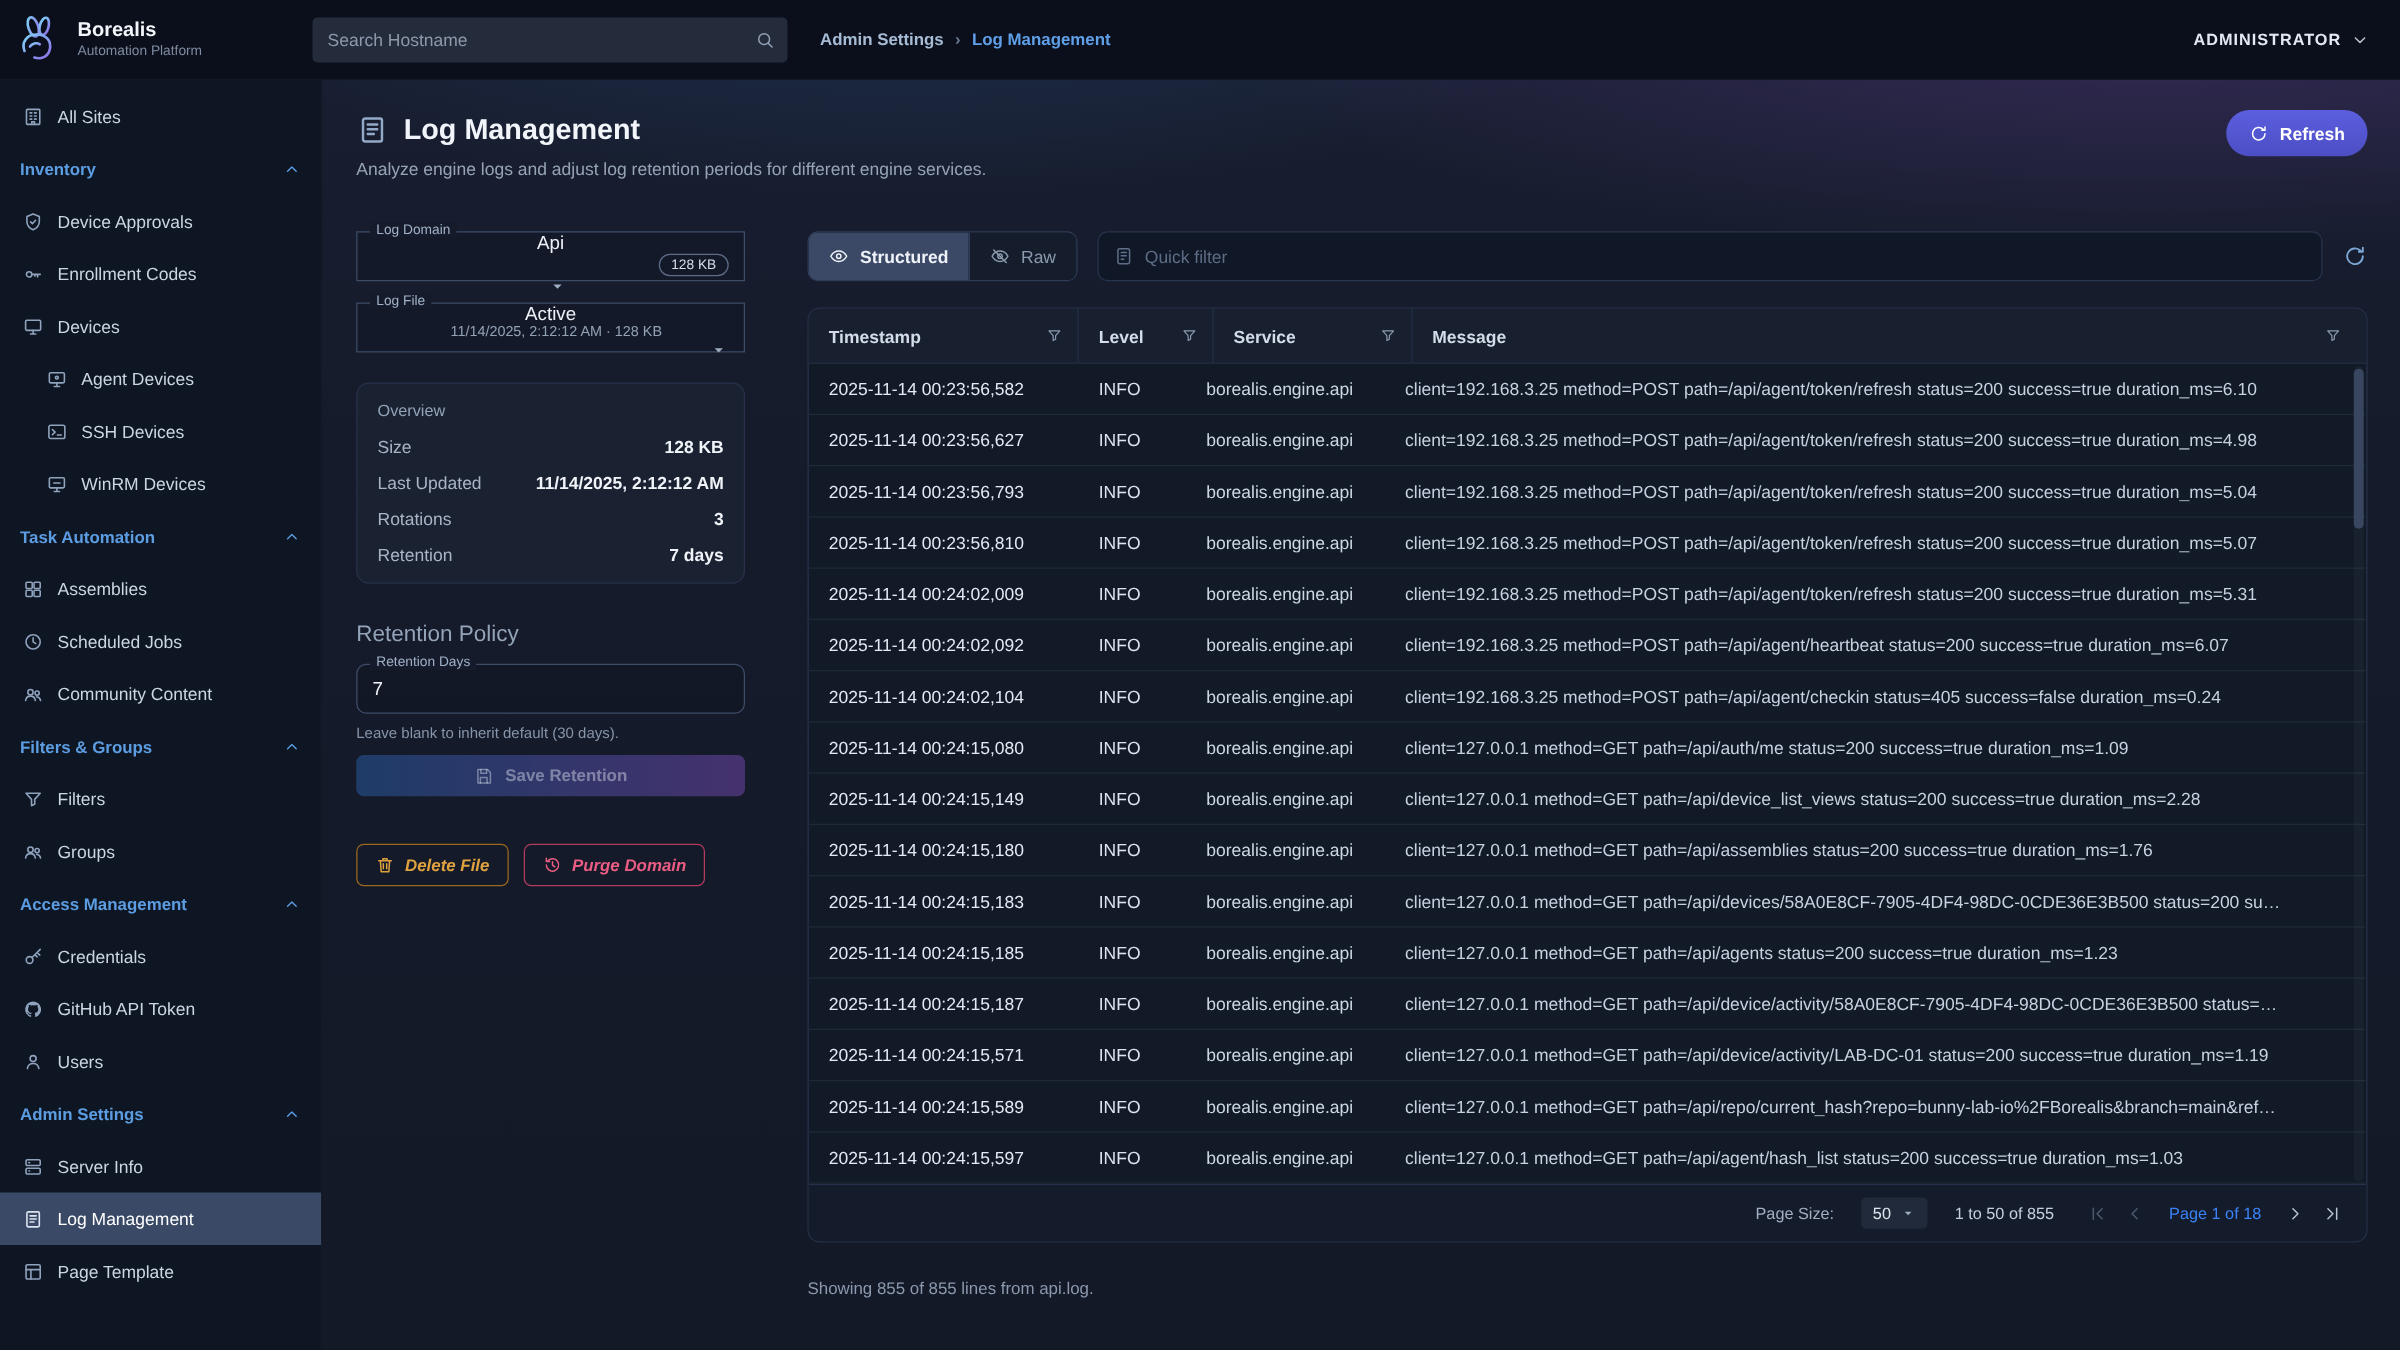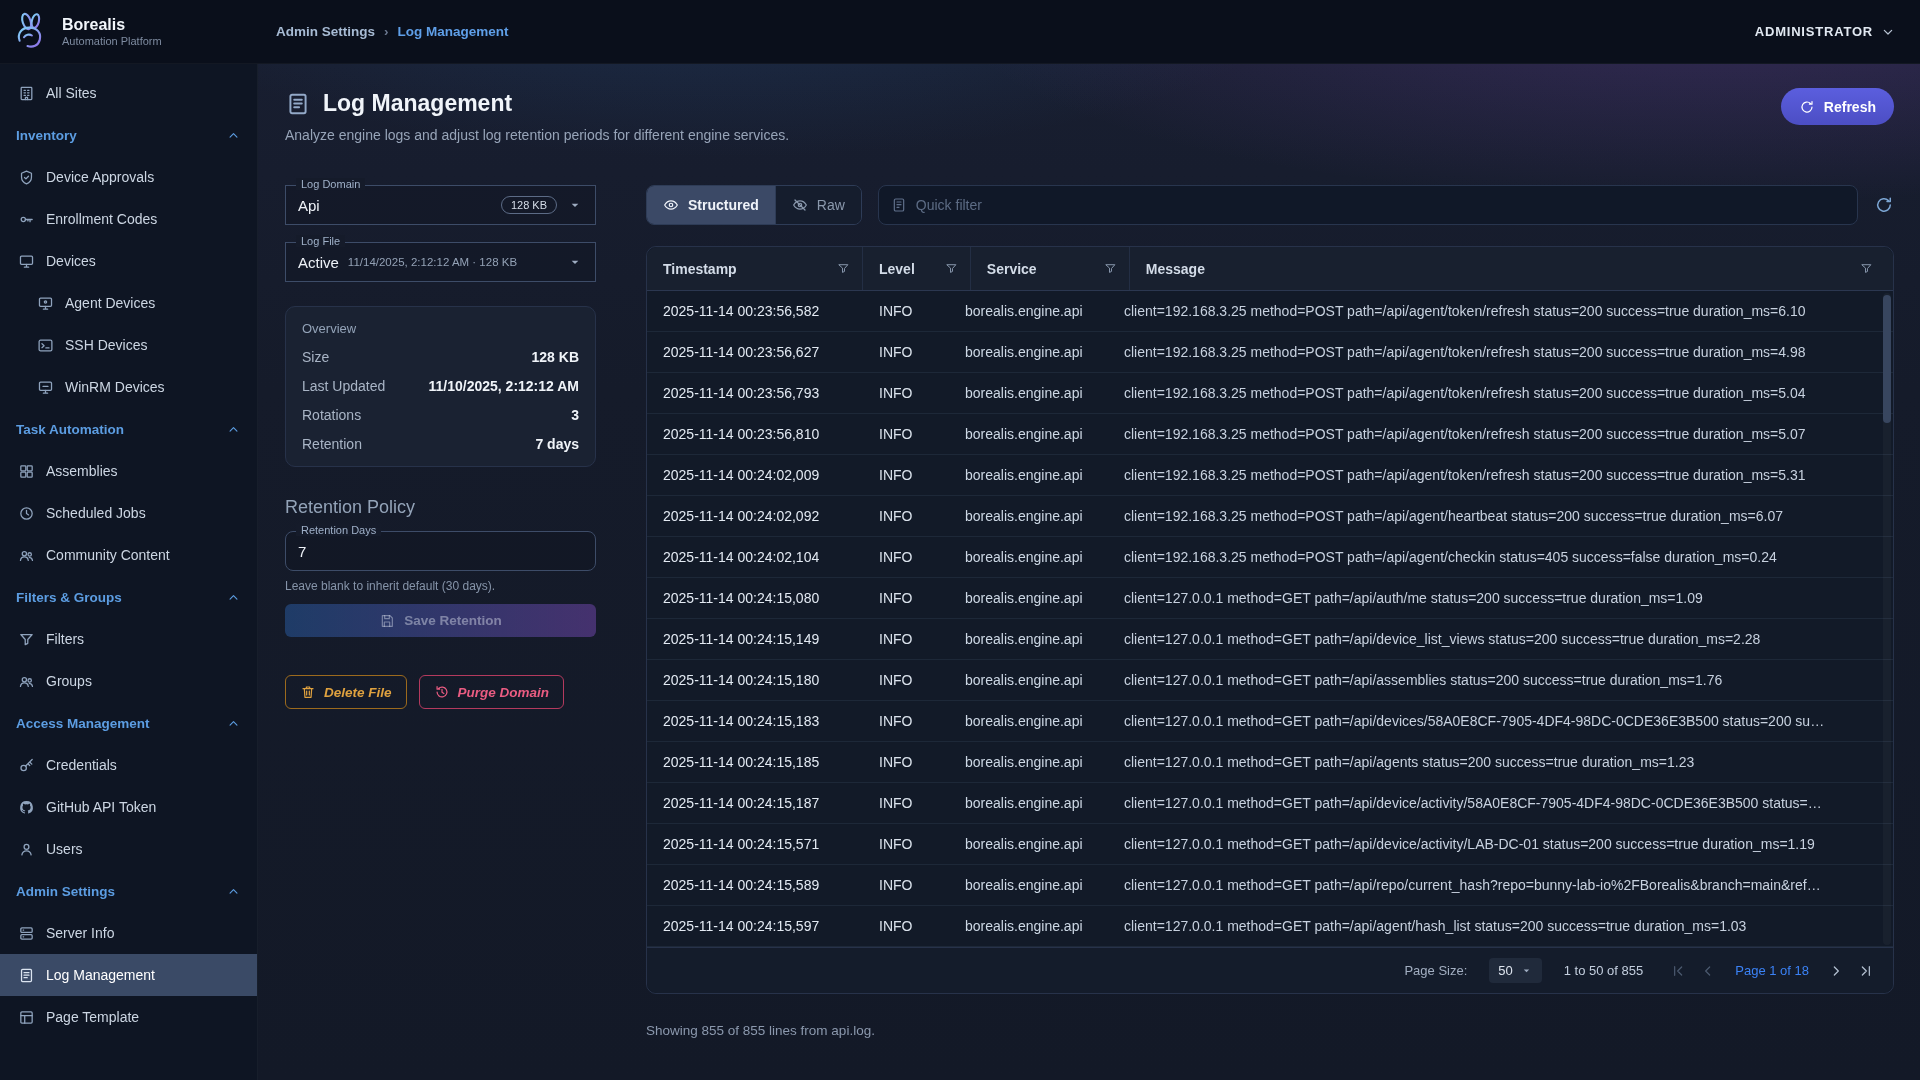--- a/index.html
+++ b/index.html
@@ -57,21 +57,21 @@
   .title-row .icw { color: #93a9c8; }
   .page-title { font-size: 23px; font-weight: 700; color: #f1f5fa; }
   .page-subtitle { margin-top: 10px; font-size: 14px; color: #97a4b8; }
   .refresh-btn { position: absolute; top: 24px; right: 0; height: 37px; padding: 0 18px; border-radius: 19px; border: none; display: flex; align-items: center; gap: 9px; background: linear-gradient(180deg, #5b5ede, #4c4ec4); color: #ffffff; font-size: 14px; font-weight: 600; cursor: pointer; font-family: inherit; }
   .refresh-btn .icw { color: #ffffff; }
 
   .content { display: flex; gap: 50px; margin-top: 26px; flex: 1; min-height: 0; }
 
   
   .controls-col { width: 311px; flex: 0 0 311px; }
-  .sel { position: relative; height: 40px; border: 1px solid #3d4c68; border-radius: 0; display: flex; align-items: center; padding: 0 12px; cursor: pointer; background: rgba(10,16,28,0.25); }
+  .sel { position: relative; height: 40px; border: 1px solid #3d4c68; border-radius: 0; display: flex; align-items: center; padding: 0 12px; cursor: pointer; background: rgba(10,16,28,0.25); flex-direction: column; }
   .sel-label { position: absolute; top: -8px; left: 10px; font-size: 11px; color: #9fb0c8; background: #151b2a; padding: 0 5px; }
   .sel-value { font-size: 15px; color: #eef2f8; }
   .sel-detail { font-size: 11.5px; color: #93a1b5; margin-left: 9px; }
   .chip { margin-left: auto; border: 1px solid #5c6b86; border-radius: 11px; padding: 2px 9px; font-size: 11px; color: #d6dee9; }
   .caret { color: #9fadc2; width: 16px; height: 16px; margin-left: 10px; }
   .caret.auto { margin-left: auto; }
   .mt16 { margin-top: 16px; } .mt17 { margin-top: 17px; }
 
   .card { margin-top: 24px; background: #1a2232; border: 1px solid #27324a; border-radius: 10px; padding: 14px 16px 14px; }
   .card-title { font-size: 13px; color: #93a3b8; }
@@ -145,20 +145,29 @@
             <path d="M11 34c-3-8 2-15 11-15s14 6 12 14c-1.6 6.4-8 9-14 7"></path>
             <path d="M16 30c2-3 6-4 9-2"></path>
           </g>
         </svg>
       </span>
       <div>
         <div class="brand-name">Borealis</div>
         <div class="brand-tagline">Automation Platform</div>
       </div>
     </div>
+    <div class="search-wrap">
+      <input class="search-input" type="text" placeholder="Search Hostname" style="">
+      <span class="icw sm search-icon">
+          <svg viewBox="0 0 24 24">
+            <circle cx="11" cy="11" r="6.5"></circle>
+            <path d="M15.8 15.8L20.5 20.5"></path>
+          </svg>
+        </span>
+    </div>
     <nav class="breadcrumb">
       <span class="bc-first">Admin Settings</span>
       <span class="bc-sep">›</span>
       <span class="bc-current">Log Management</span>
     </nav>
     <div class="user-menu">
       <span>ADMINISTRATOR</span>
       <span class="icw sm">
           <svg viewBox="0 0 24 24">
             <path d="M6.5 9.5L12 15l5.5-5.5"></path>
@@ -433,21 +442,21 @@
 
           <div class="card">
             <div class="card-title">Overview</div>
             <div>
                 <div class="ov-row">
                   <span class="ov-label">Size</span>
                   <span class="ov-value">128 KB</span>
                 </div>
                 <div class="ov-row">
                   <span class="ov-label">Last Updated</span>
-                  <span class="ov-value">11/10/2025, 2:12:12 AM</span>
+                  <span class="ov-value">11/14/2025, 2:12:12 AM</span>
                 </div>
                 <div class="ov-row">
                   <span class="ov-label">Rotations</span>
                   <span class="ov-value">3</span>
                 </div>
                 <div class="ov-row">
                   <span class="ov-label">Retention</span>
                   <span class="ov-value">7 days</span>
                 </div>
               </div>

